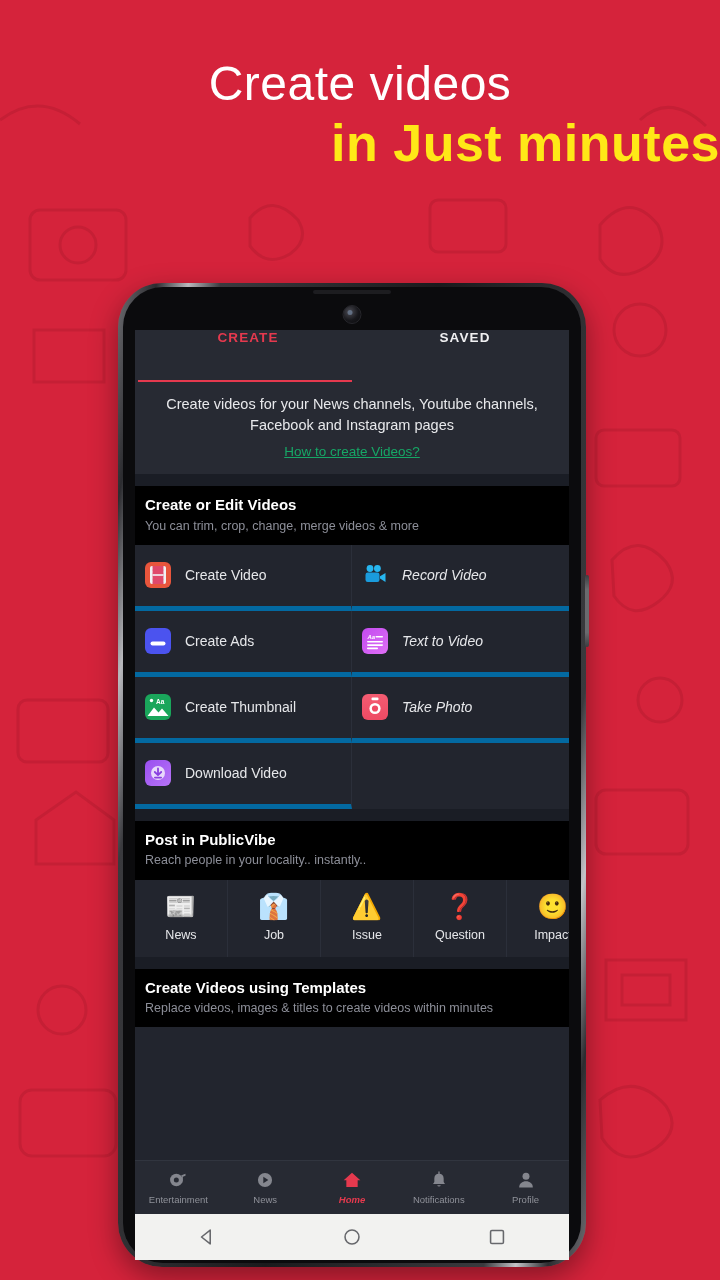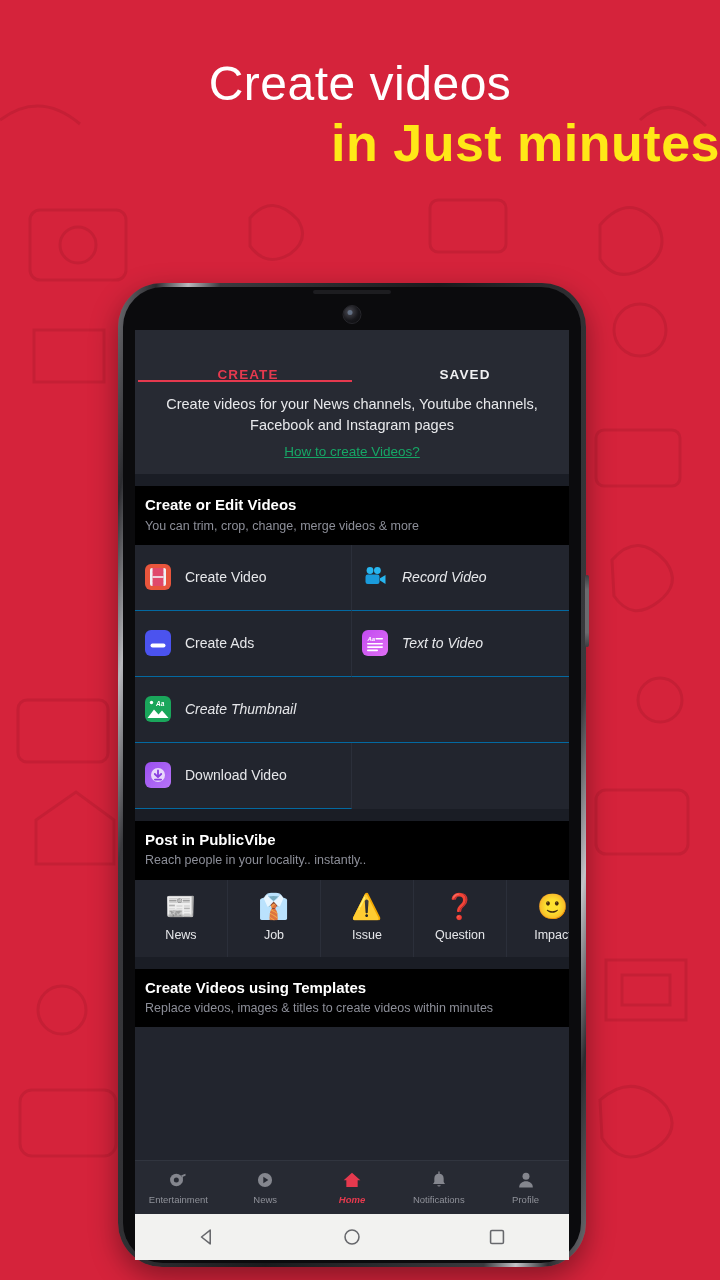--- a/index.html
+++ b/index.html
@@ -134,21 +134,21 @@
   .tabs {
     display: flex;
     background: #272a33;
     height: 52px;
     flex: 0 0 auto;
     position: relative;
   }
   .tab {
     flex: 1;
     display: flex;
-    align-items: flex-end;
+    align-items: flex-start;
     justify-content: center;
     font-size: 13.5px;
     font-weight: bold;
     letter-spacing: 1.1px;
     color: #f0f0f2;
     padding-left: 9px;
   }
   .tab.active { color: #e5394e; }
   .tab-underline {
     position: absolute;
@@ -212,21 +212,21 @@
   .grid-row {
     display: flex;
   }
   .cell {
     flex: 1 1 50%;
     display: flex;
     align-items: center;
     gap: 14px;
     padding: 14px 10px;
     min-height: 66px;
-    border-bottom: 1px solid #0369a1;
+    border-bottom: 5px solid #0369a1;
     border-right: 1px solid #2b2f3a;
   }
   .cell.empty { border-bottom-color: transparent; border-right-color: transparent; }
   .cell:last-child { border-right: none; font-style: italic; }
   .cell .label {
     color: #e6e7ea;
     font-size: 14px;
   }
   .icon-box {
     width: 26px; height: 26px;
@@ -442,20 +442,37 @@
           <span class="icon-box">
             <svg viewBox="0 0 26 26" width="26" height="26">
               <rect width="26" height="26" rx="6" fill="#1aa65b"></rect>
               <circle cx="6.5" cy="6.5" r="1.7" fill="#ffffff"></circle>
               <text x="11" y="9.5" font-family="Liberation Sans, sans-serif" font-size="6.5" font-weight="bold" fill="#ffffff">Aa</text>
               <path d="M2.5 22 L9 13.5 L13.5 18.5 L17 14.5 L23.5 22z" fill="#ffffff"></path>
             </svg>
           </span>
           <span class="label">Create Thumbnail</span>
         </div>
+        <div class="cell">
+          <span class="icon-box">
+            <svg viewBox="0 0 26 26" width="26" height="26">
+              <defs>
+                  <linearGradient id="cam" x1="0" y1="0" x2="0" y2="1">
+                <stop offset="0" stop-color="#f45c72"></stop>
+                    <stop offset="1" stop-color="#ee4a64"></stop>
+              </linearGradient>
+                </defs>
+              <rect width="26" height="26" rx="6" fill="url(#cam)"></rect>
+              <rect x="9.5" y="3.6" width="7" height="2.6" rx="1" fill="#ffffff"></rect>
+              <circle cx="13" cy="14.5" r="5.6" fill="#ffffff"></circle>
+              <circle cx="13" cy="14.5" r="3.1" fill="#ee4a64"></circle>
+            </svg>
+          </span>
+          <span class="label">Take Photo</span>
+        </div>
       </div>
 
       <div class="grid-row">
         <div class="cell">
           <span class="icon-box">
             <svg viewBox="0 0 26 26" width="26" height="26">
               <defs>
                   <linearGradient id="dl" x1="0" y1="0" x2="1" y2="1">
                 <stop offset="0" stop-color="#9a4ff0"></stop>
                     <stop offset="1" stop-color="#b774f7"></stop>

